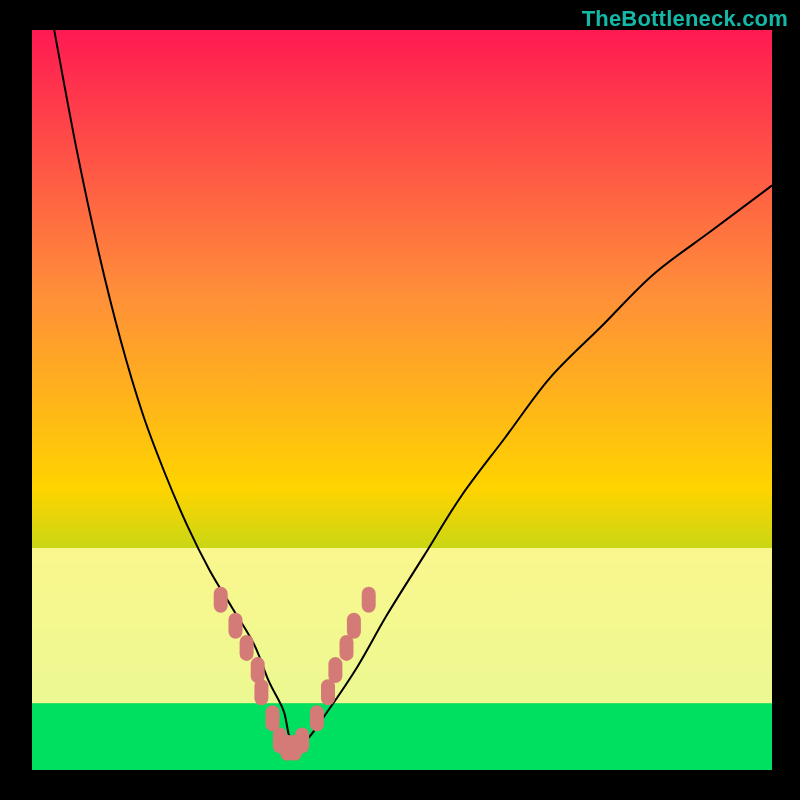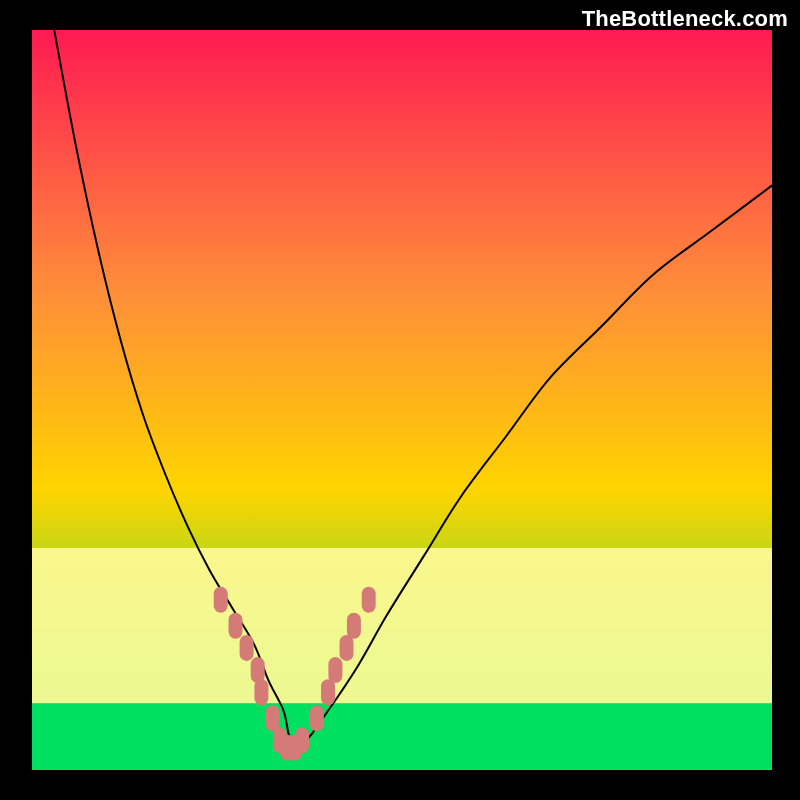--- a/index.html
+++ b/index.html
@@ -29,21 +29,21 @@
   }
   .plot svg {
     display: block;
     width: 740px;
     height: 740px;
   }
   .watermark {
     position: absolute;
     top: 6px;
     right: 12px;
-    color: #ffffff;
+    color: #14b8a6;
     font-size: 22px;
     font-weight: 600;
     letter-spacing: 0.2px;
     user-select: none;
   }
 </style>
 </head>
 <body>
 
 <div class="frame">

